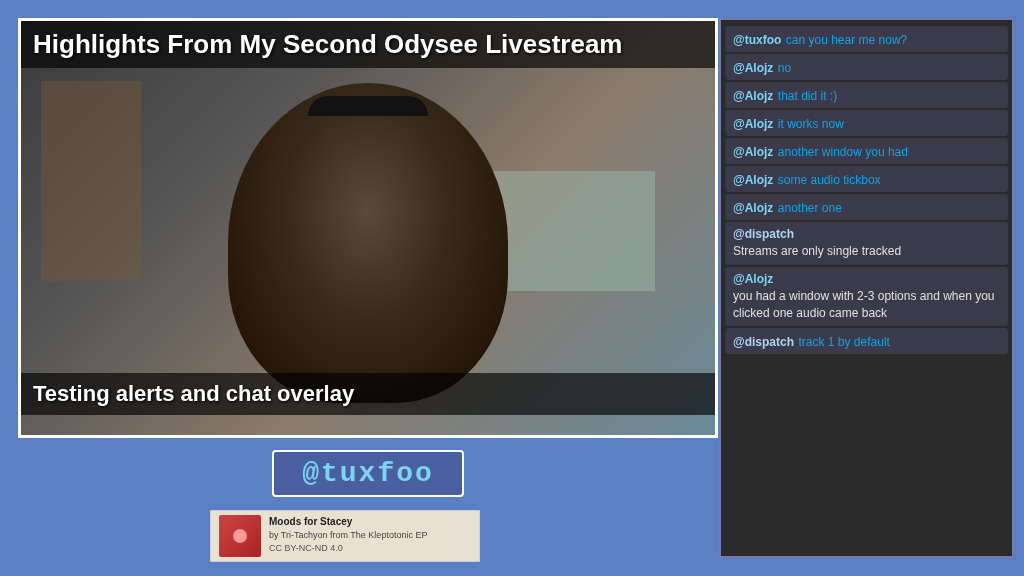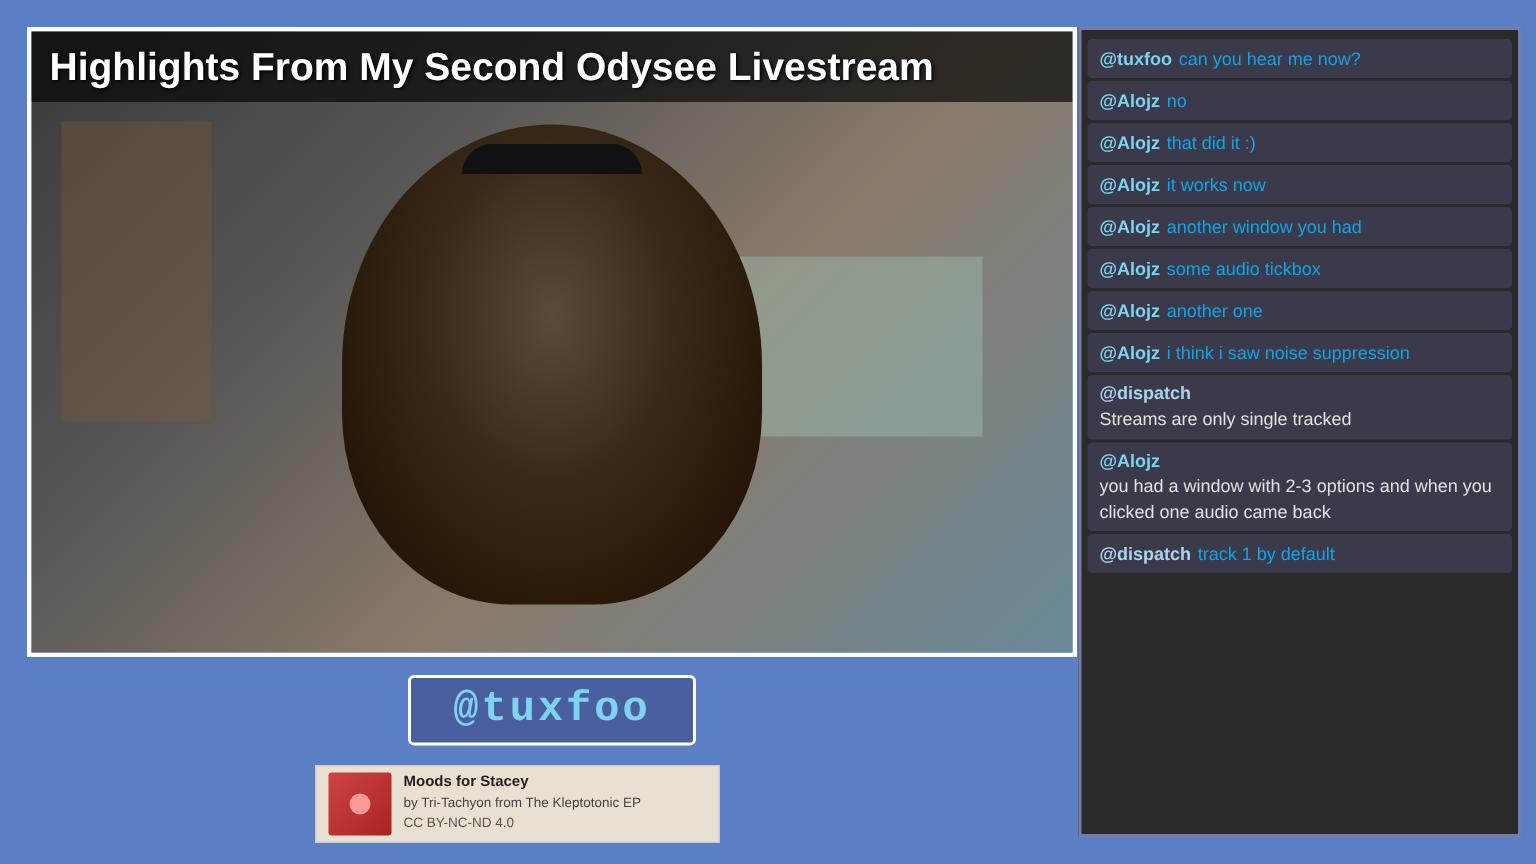--- a/index.html
+++ b/index.html
@@ -12,21 +12,21 @@
       position: relative;
     }
 
     
     .video-container {
       position: absolute;
       left: 18px;
       top: 18px;
       width: 700px;
       height: 420px;
-      background: #1d4ed8;
+      background: #4d7c0f;
       border: 3px solid #fff;
       overflow: hidden;
     }
 
     .video-bg {
       width: 100%;
       height: 100%;
       background: linear-gradient(135deg, #3a3a3a 0%, #555 30%, #8a7a6a 60%, #6a8a9a 100%);
       position: relative;
     }
@@ -259,20 +259,23 @@
     <div class="room-bed"></div>
 
     <div class="person-silhouette"></div>
     <div class="headphone-band"></div>
   </div>
 
   <div class="video-title-overlay">
     <div class="video-title-text">Highlights From My Second Odysee Livestream</div>
   </div>
 
+  <div class="video-subtitle-overlay">
+    <div class="video-subtitle-text">Testing alerts and chat overlay</div>
+  </div>
 </div>
 
 <div class="username-tag">
   <div class="username-box">
     <span class="username-text">@tuxfoo</span>
   </div>
 </div>
 
 <div class="music-box">
   <div class="music-thumbnail"></div>
@@ -314,24 +317,20 @@
     <div class="chat-message">
       <span class="chat-username">@Alojz</span>
       <span class="chat-text">  some audio tickbox</span>
     </div>
 
     <div class="chat-message">
       <span class="chat-username">@Alojz</span>
       <span class="chat-text">  another one</span>
     </div>
 
-    <div class="chat-message">
-      <span class="chat-username">@Alojz</span>
-      <span class="chat-text">  i think i saw noise suppression</span>
-    </div>
 
     <div class="chat-message multi-line">
       <div class="chat-username dispatch">@dispatch</div>
       <div class="chat-text-block">Streams are only single tracked</div>
     </div>
 
     <div class="chat-message multi-line">
       <div class="chat-username">@Alojz</div>
       <div class="chat-text-block">you had a window with 2-3 options and when you clicked one audio came back</div>
     </div>

